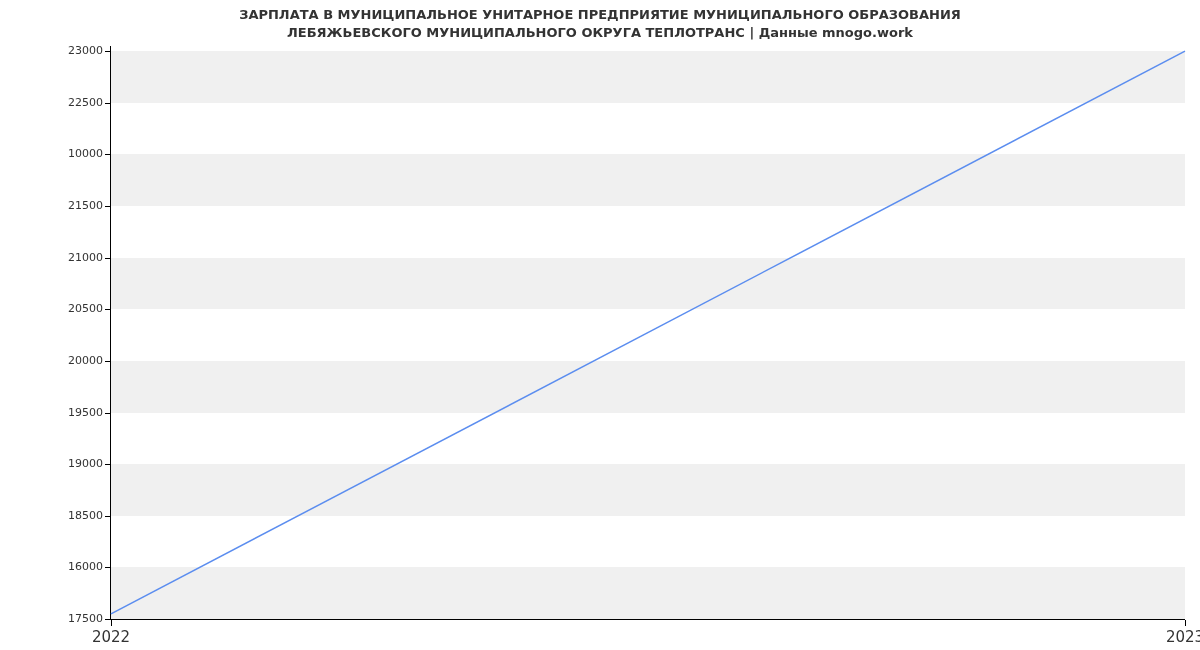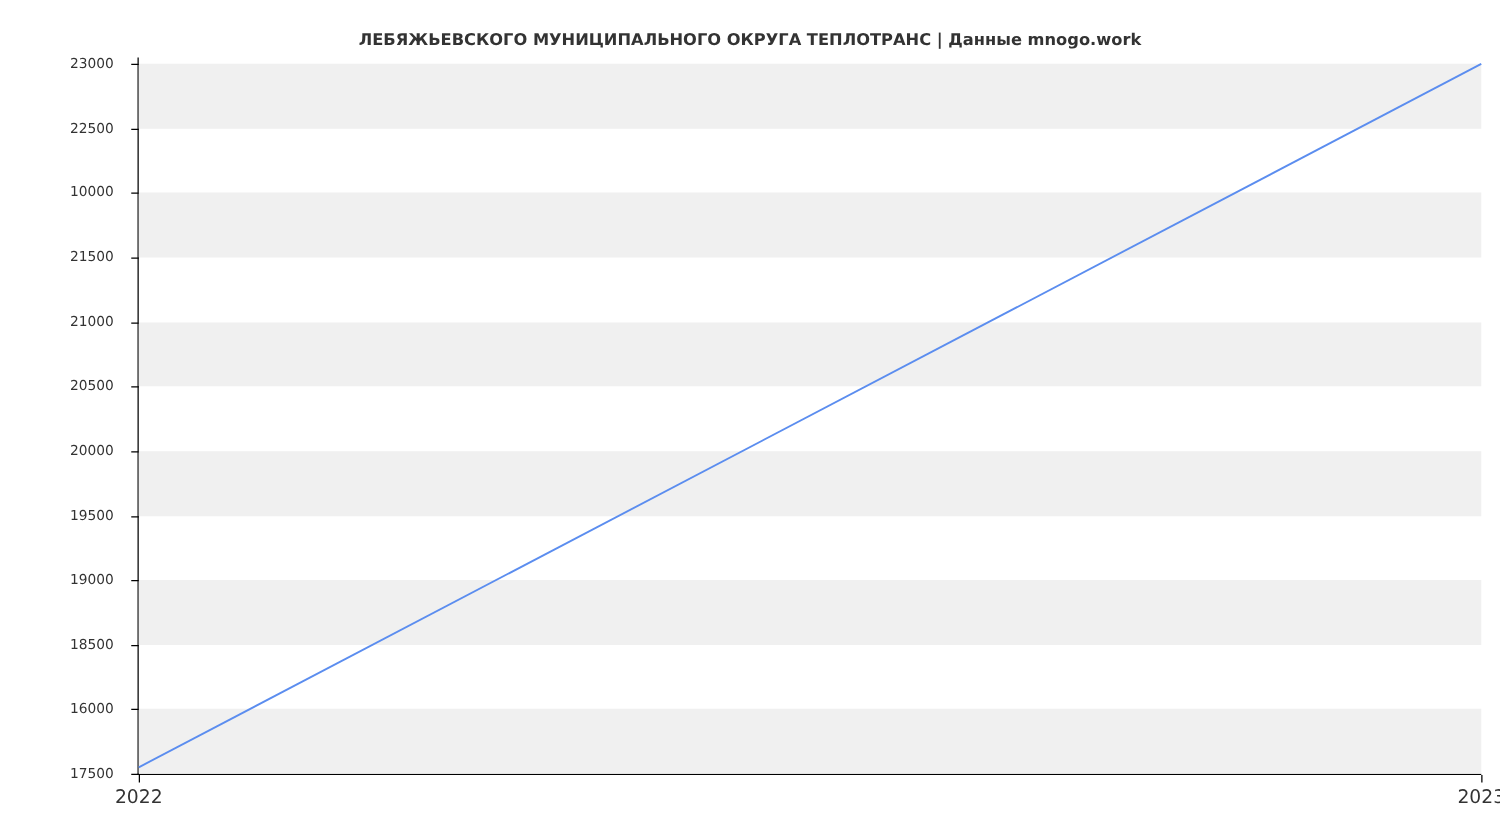--- a/index.html
+++ b/index.html
@@ -52,21 +52,21 @@
     position: absolute;
     left: -6px;
     top: 0;
     width: 6px;
     height: 1px;
     background: #000;
   }
   .y-tick .tick-label {
     position: absolute;
     right: 100%;
-    padding-right: 20px;
+    padding-right: 8px;
     top: -7px;
     font-size: 11px;
     color: #333;
     white-space: nowrap;
   }
   .x-tick {
     position: absolute;
     bottom: -1px;
   }
   .x-tick .tick-mark {
@@ -94,21 +94,21 @@
     height: 100%;
     overflow: visible;
   }
 </style>
 </head>
 <body>
 
 <div class="chart-container">
 
   <div class="title">
-    <br>
+    <span>ЗАРПЛАТА В МУНИЦИПАЛЬНОЕ УНИТАРНОЕ ПРЕДПРИЯТИЕ МУНИЦИПАЛЬНОГО ОБРАЗОВАНИЯ</span><br>
     <span>ЛЕБЯЖЬЕВСКОГО МУНИЦИПАЛЬНОГО ОКРУГА ТЕПЛОТРАНС | Данные mnogo.work</span>
   </div>
 
   <div class="plot-area" id="plot">
       <div class="band" style="top: 5.16216px; height: 51.6216px;"></div>
       <div class="band" style="top: 108.405px; height: 51.6216px;"></div>
       <div class="band" style="top: 211.649px; height: 51.6216px;"></div>
       <div class="band" style="top: 314.892px; height: 51.6216px;"></div>
       <div class="band" style="top: 418.135px; height: 51.6216px;"></div>
       <div class="band" style="top: 521.378px; height: 51.6216px;"></div>

